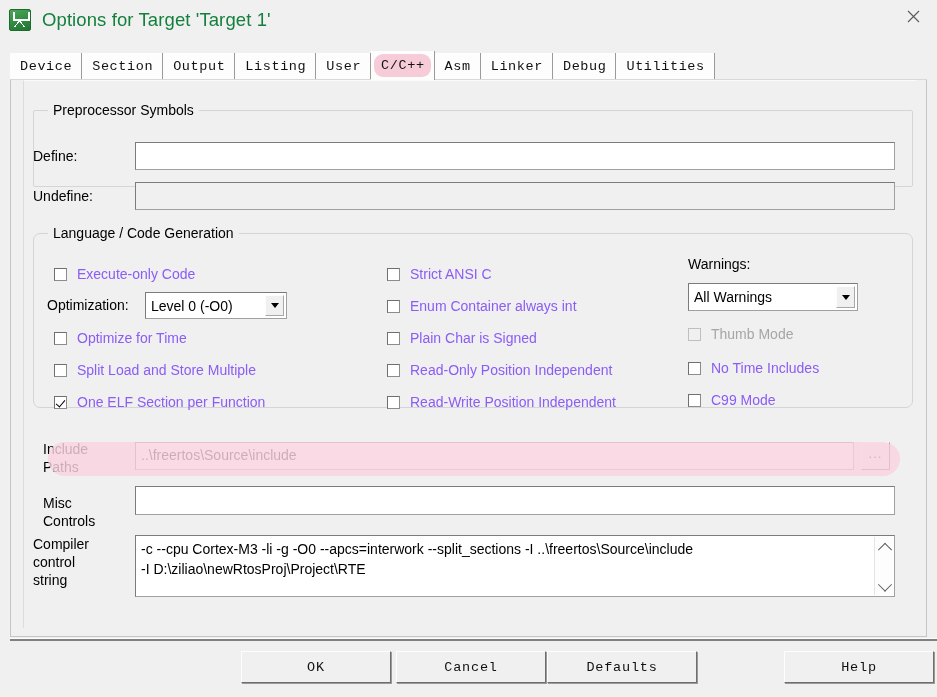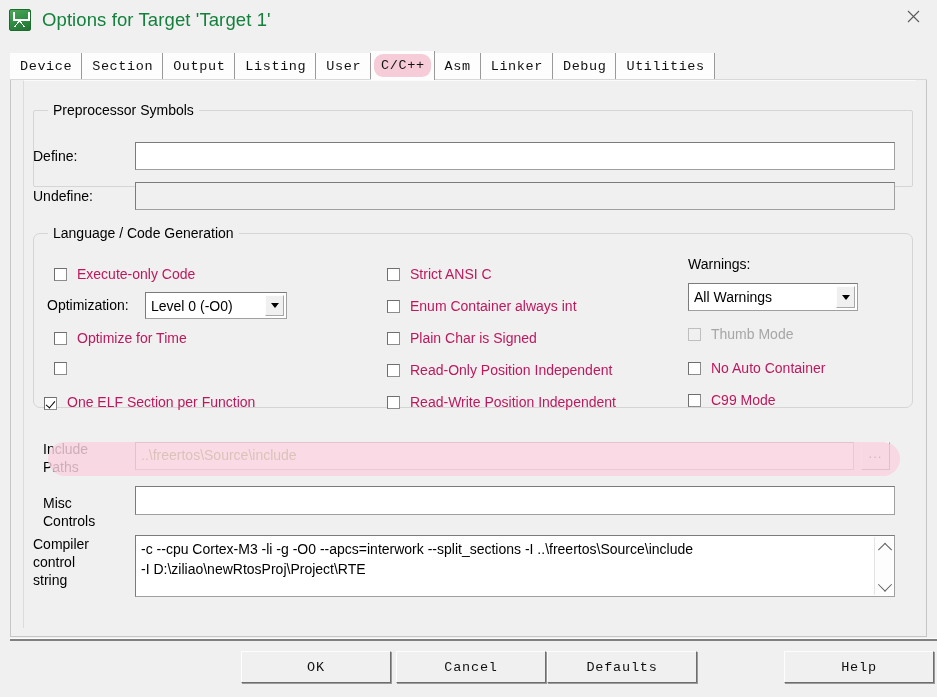--- a/index.html
+++ b/index.html
@@ -173,21 +173,21 @@
   .lbl.right { text-align: left; }
 
   .textbox {
     position: absolute;
     box-sizing: border-box;
     background: #ffffff;
     border: 1px solid #a0a0a0;
     border-top-color: #7b7b7b;
     border-left-color: #7b7b7b;
     font-size: 14px;
-    color: #4d7c0f;
+    color: #000000;
     padding: 2px 4px 0 5px;
     line-height: 21px;
     overflow: hidden;
     white-space: nowrap;
   }
   .textbox.disabled {
     background: #f0f0f0;
     color: #8a8a8a;
   }
 
@@ -217,21 +217,21 @@
     border-width: 0 1.6px 1.6px 0;
     transform: rotate(40deg);
   }
   .cb .box.off {
     background: #f0f0f0;
     border-color: #bfbfbf;
   }
   .cb .cblabel {
     margin-left: 10px;
     font-size: 14px;
-    color: #be185d;
+    color: #8b5cf6;
   }
   .cb.disabled .cblabel { color: #a6a6a6; }
 
   
   .combo {
     position: absolute;
     box-sizing: border-box;
     background: #fff;
     border: 1px solid #a0a0a0;
     border-top-color: #7b7b7b;
@@ -435,22 +435,23 @@
   <div class="combo" style="left:134px; top:212px; width:142px; height:27px;">
     <span class="ctext">Level 0 (-O0)</span>
     <span class="arrow"></span>
   </div>
   <div class="cb" style="left:43px; top:250px;">
     <span class="box"></span>
     <span class="cblabel">Optimize for Time</span>
   </div>
   <div class="cb" style="left:43px; top:282px;">
     <span class="box"></span>
-  </div>
-  <div class="cb" style="left:33px; top:314px;align-items:flex-end;">
+    <span class="cblabel">Split Load and Store Multiple</span>
+  </div>
+  <div class="cb" style="left:43px; top:314px;">
     <span class="box checked"></span>
     <span class="cblabel">One ELF Section per Function</span>
   </div>
 
   <div class="cb" style="left:376px; top:186px;">
     <span class="box"></span>
     <span class="cblabel">Strict ANSI C</span>
   </div>
   <div class="cb" style="left:376px; top:218px;">
     <span class="box"></span>
@@ -473,21 +474,21 @@
   <div class="combo" style="left:677px; top:203px; width:170px; height:28px;">
     <span class="ctext">All Warnings</span>
     <span class="arrow"></span>
   </div>
   <div class="cb disabled" style="left:677px; top:246px;">
     <span class="box off"></span>
     <span class="cblabel">Thumb Mode</span>
   </div>
   <div class="cb" style="left:677px; top:280px;">
     <span class="box"></span>
-    <span class="cblabel">No Auto Container</span>
+    <span class="cblabel">No Time Includes</span>
   </div>
   <div class="cb" style="left:677px; top:312px;">
     <span class="box"></span>
     <span class="cblabel">C99 Mode</span>
   </div>
 
   <div class="lbl right" style="left:32px; top:360px; width:85px; line-height:18px;">
     <div>Include</div>
     <div>Paths</div>
   </div>

